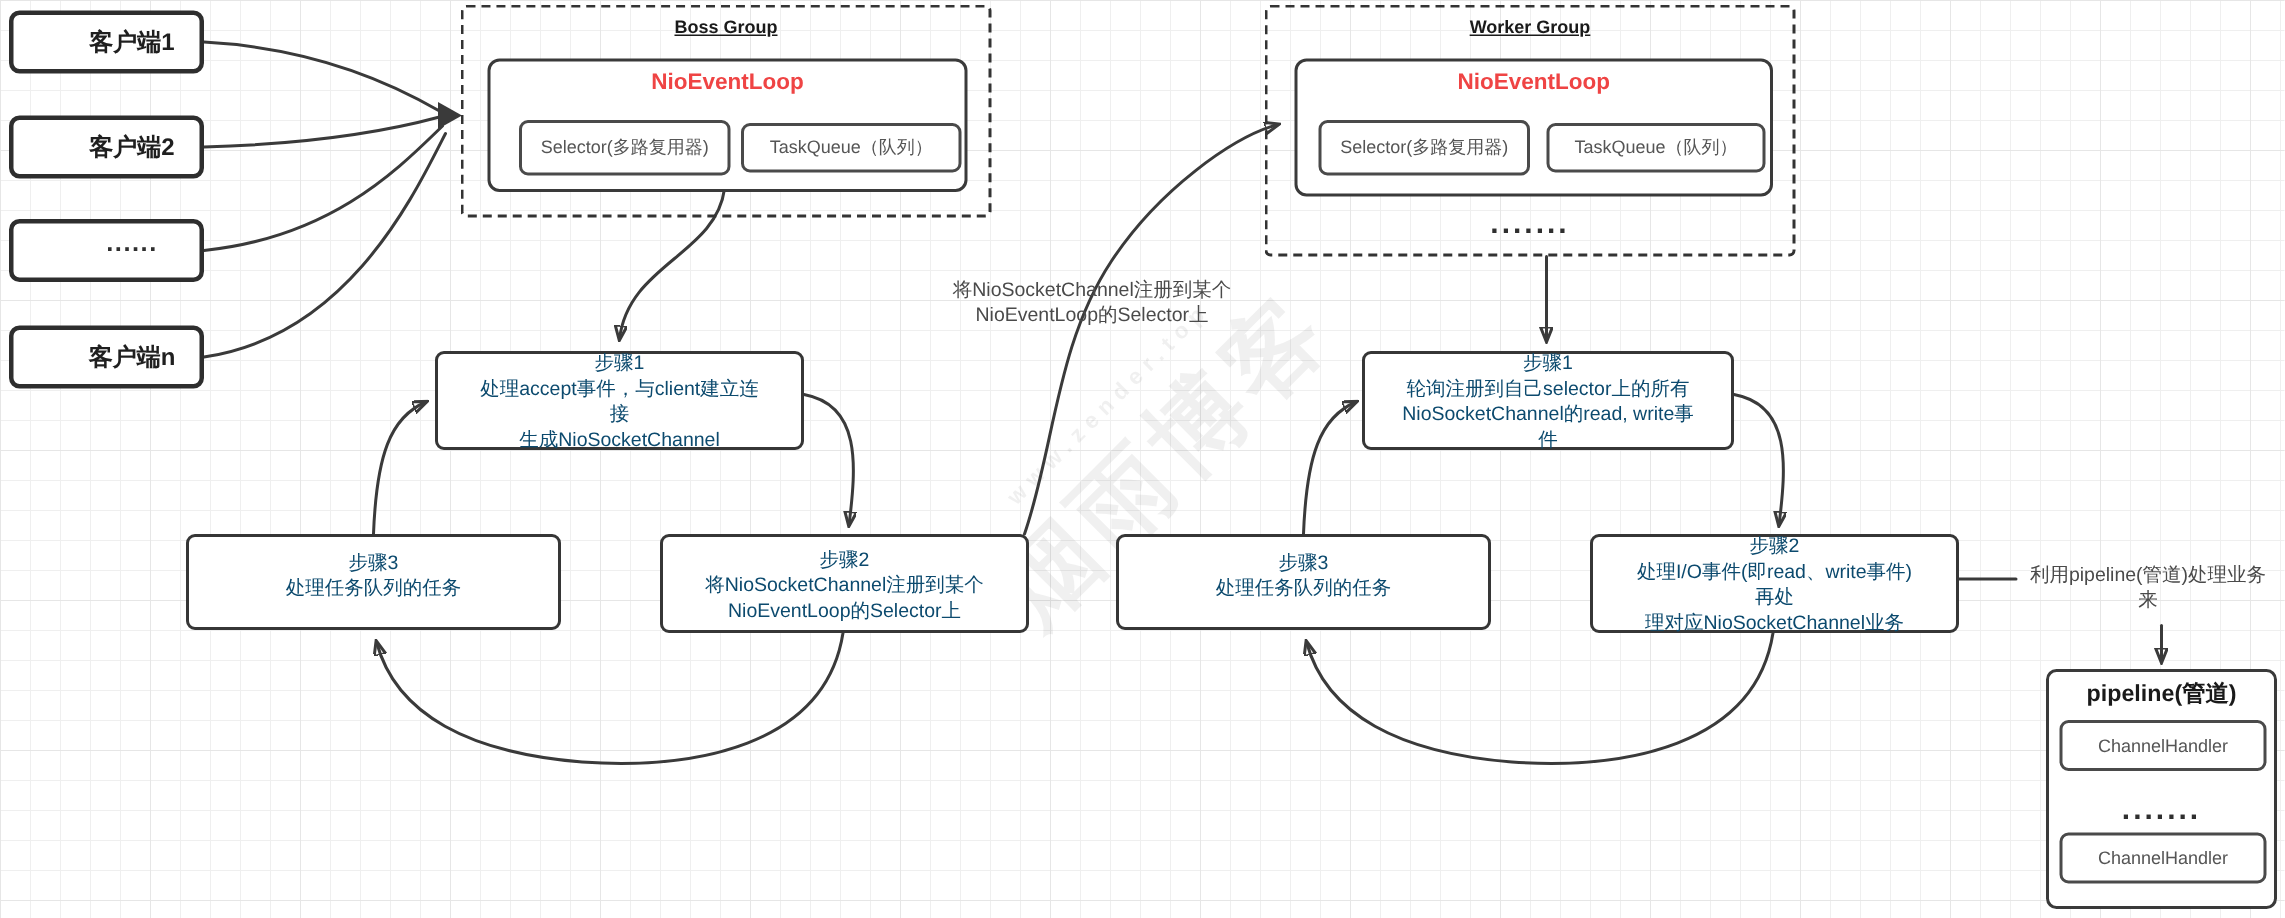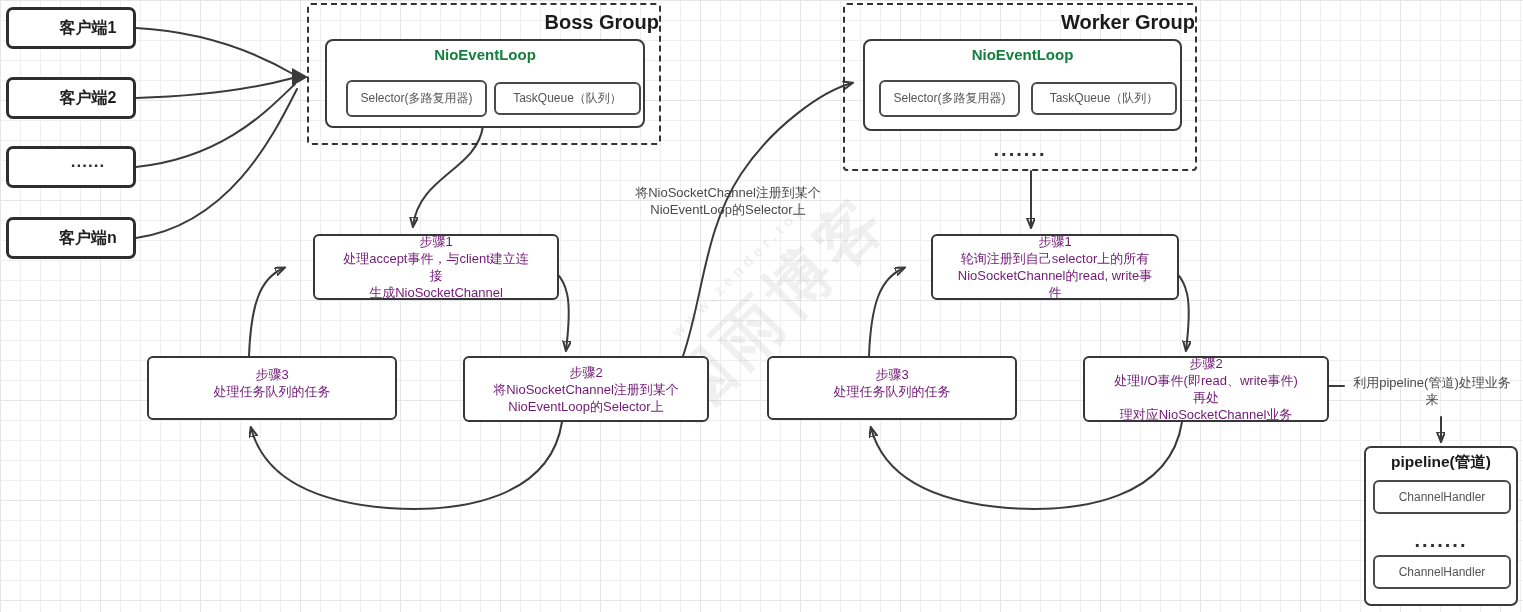--- a/index.html
+++ b/index.html
@@ -38,41 +38,41 @@
   .group{
     position:absolute;
     border:2px dashed #333;
     border-radius:4px;
     box-sizing:border-box;
     background:transparent;
     z-index:2;
   }
   .group-title{
     position:absolute;top:6px;left:0;right:0;
-    text-align:right;
-    font-size:20px;font-weight:bold;color:#1a1a1a;
+    text-align:center;
+    font-size:12px;font-weight:bold;color:#1a1a1a;text-decoration:underline;
   }
   .eventloop{
     justify-content:flex-start;
     border-radius:8px;
   }
   .eventloop-title{
     margin-top:5px;
-    font-size:15px;font-weight:bold;color:#15803d;
+    font-size:15px;font-weight:bold;color:#ef4444;
   }
   .smallbox{
     border-width:2px;border-color:#4a4a4a;
     font-size:12px;color:#555;
     line-height:17px;
     padding:1px 4px;
     border-radius:6px;
   }
   .step{
-    font-size:13px;color:#701a75;line-height:17px;
-    padding:2px 24px;border-radius:6px;border-color:#363636;margin-left:23px;
+    font-size:13px;color:#0c4a6e;line-height:17px;
+    padding:2px 24px;border-radius:6px;border-color:#363636;
   }
   .note{
     position:absolute;z-index:2;
     font-size:13px;color:#4a4a4a;line-height:17px;
     text-align:center;
   }
   .dots{
     font-weight:900;color:#2f2f2f;
     font-size:20px;letter-spacing:2px;line-height:0;
     transform:translateY(-5px);

